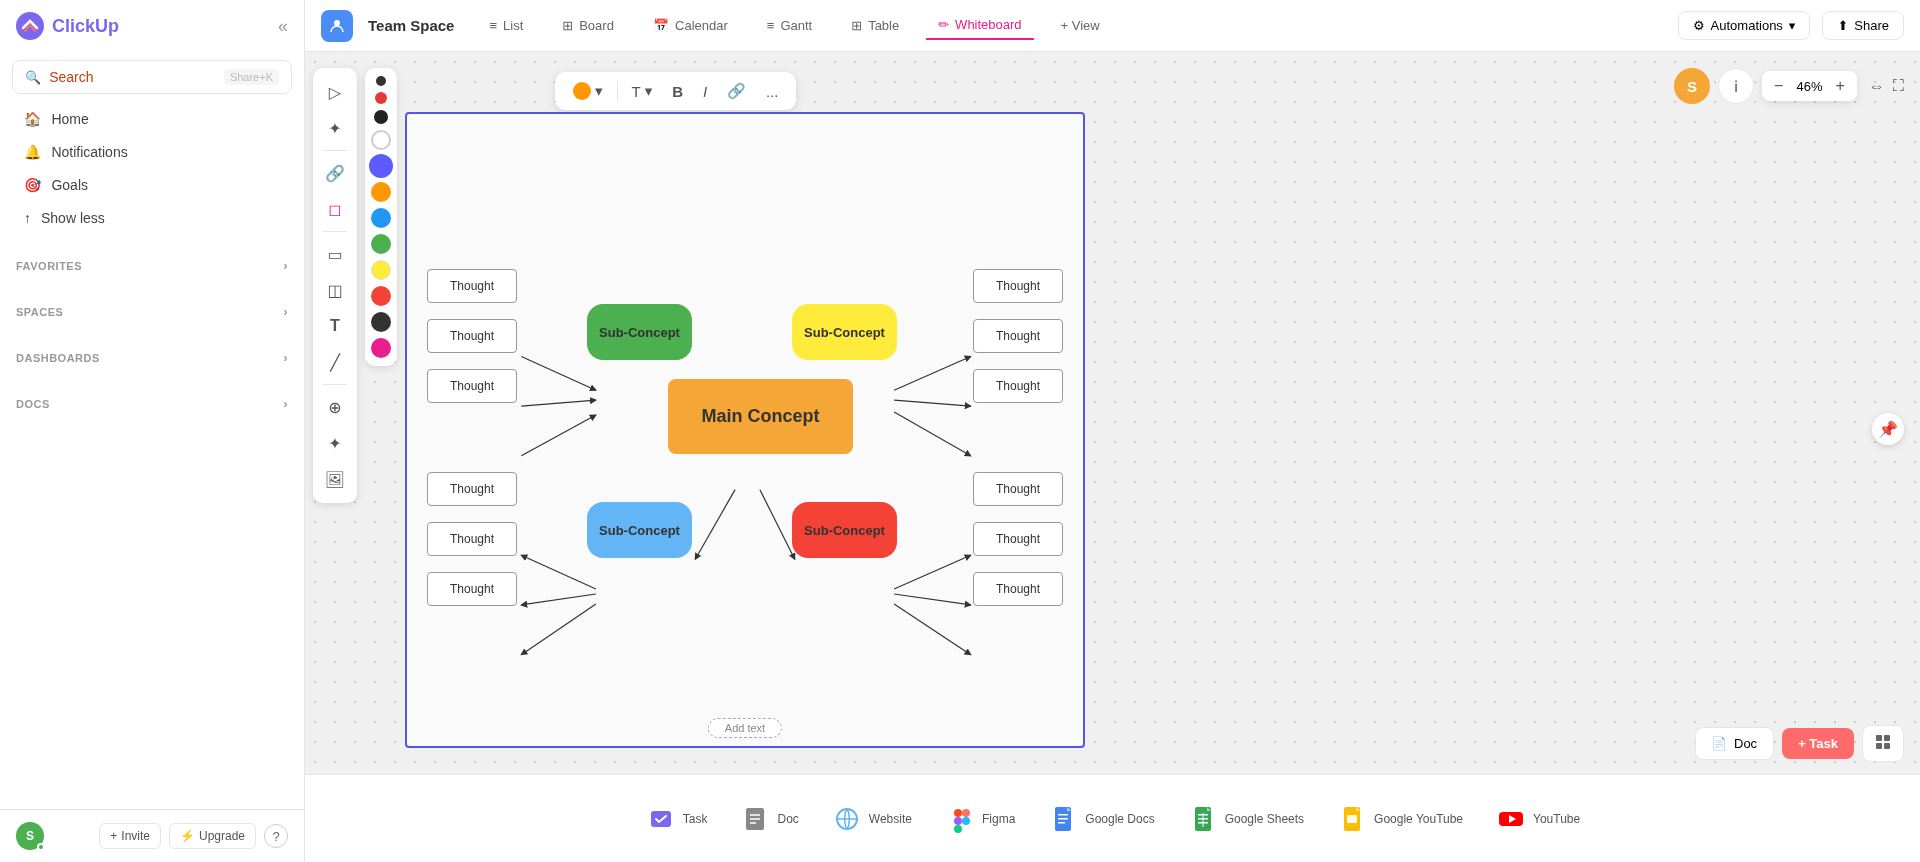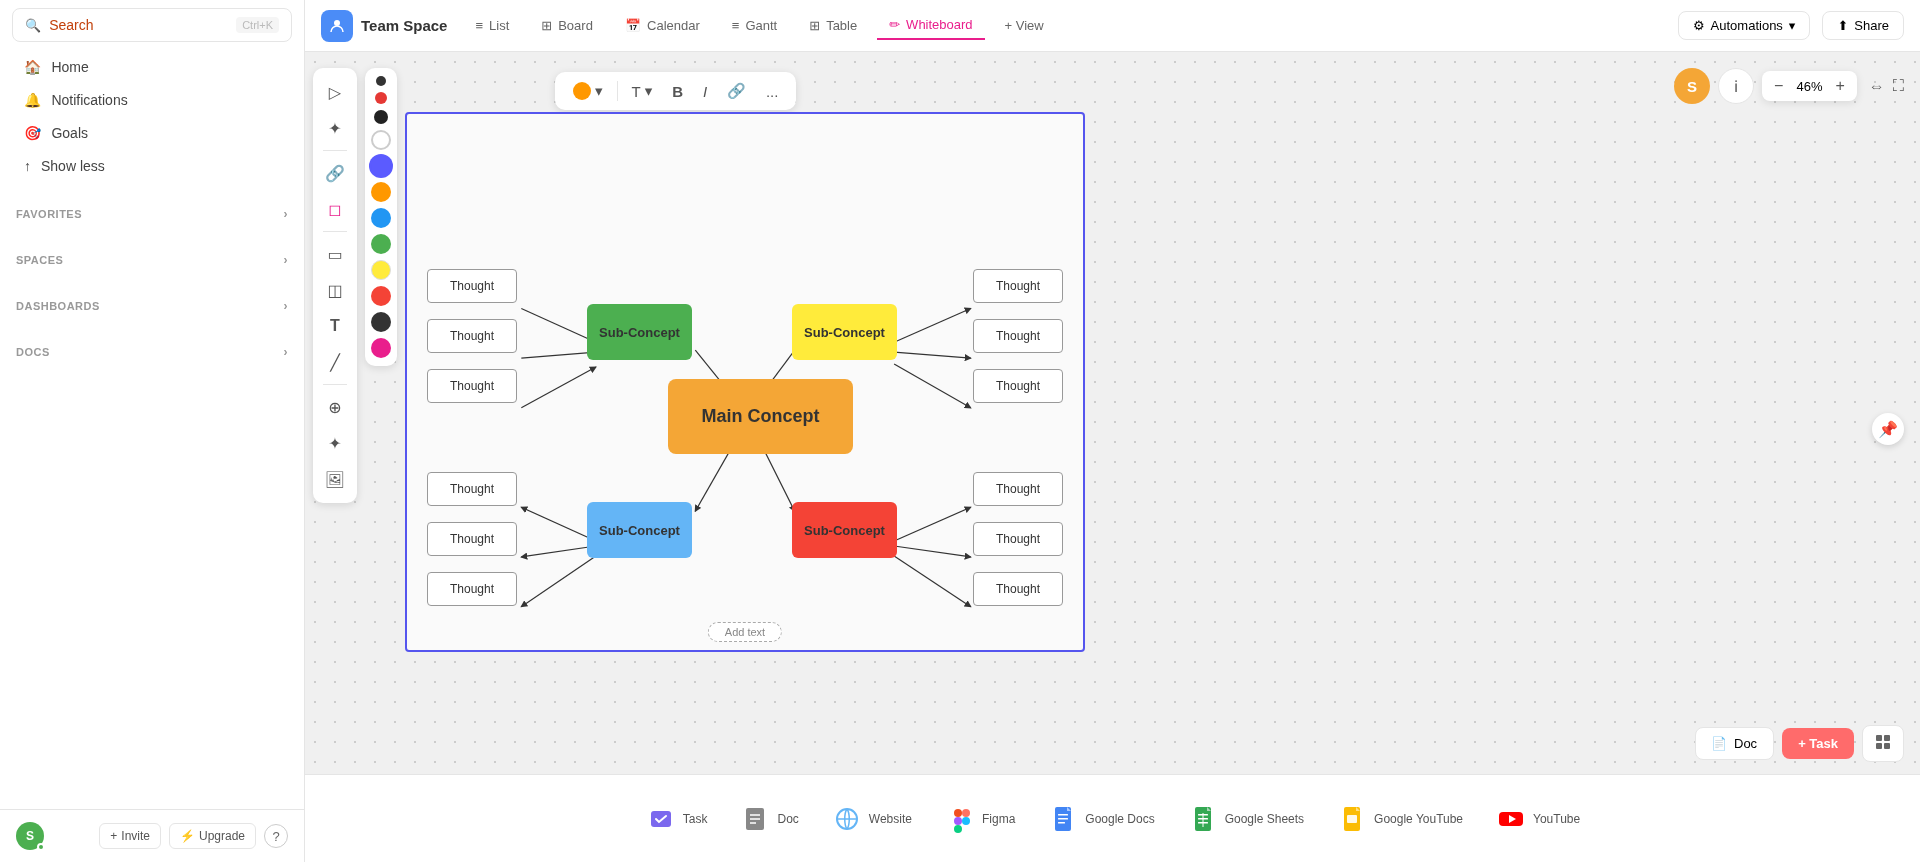--- a/index.html
+++ b/index.html
@@ -21,21 +21,21 @@
     #user-online-dot { width: 8px; height: 8px; background: #4caf50; border: 2px solid white; border-radius: 50%; position: absolute; bottom: -1px; right: -1px; }
     #sidebar-bottom-actions { margin-left: auto; display: flex; align-items: center; gap: 8px; }
     .sidebar-bottom-btn { background: none; border: 1px solid #e5e5e5; border-radius: 6px; padding: 5px 10px; font-size: 12px; cursor: pointer; color: #555; display: flex; align-items: center; gap: 4px; }
     .sidebar-bottom-btn.upgrade { background: none; }
     .help-btn { width: 24px; height: 24px; border-radius: 50%; border: 1px solid #ccc; background: none; cursor: pointer; font-size: 13px; color: #666; display: flex; align-items: center; justify-content: center; }
 
     
     #main { flex: 1; display: flex; flex-direction: column; height: 100%; background: #f5f5f5; }
 
     
-    #topbar { background: #fff; border-bottom: 1px solid #e5e5e5; display: flex; align-items: center; padding: 8px 16px; height: 52px; gap: 8px; flex-shrink: 0; }
+    #topbar { background: #fff; border-bottom: 1px solid #e5e5e5; display: flex; align-items: center; padding: 8px 16px; height: 52px; gap: 15px; flex-shrink: 0; }
     #space-icon { width: 32px; height: 32px; background: #4b8cf7; border-radius: 8px; display: flex; align-items: center; justify-content: center; }
     #team-space-label { font-weight: 600; font-size: 15px; color: #333; margin-right: 8px; }
     .tab { padding: 6px 12px; font-size: 13px; color: #666; cursor: pointer; display: flex; align-items: center; gap: 6px; border-radius: 6px; }
     .tab.active { color: #e91e8c; font-weight: 500; border-bottom: 2px solid #e91e8c; border-radius: 0; }
     #topbar-right { margin-left: auto; display: flex; align-items: center; gap: 12px; }
     #automations-btn { border: 1px solid #e5e5e5; border-radius: 8px; padding: 6px 14px; font-size: 13px; background: #fff; cursor: pointer; display: flex; align-items: center; gap: 6px; }
     #share-btn { border: 1px solid #e5e5e5; border-radius: 8px; padding: 6px 14px; font-size: 13px; background: #fff; cursor: pointer; display: flex; align-items: center; gap: 6px; }
 
     
     #canvas-area { flex: 1; position: relative; background: #f0f0f0; background-image: radial-gradient(circle, #ccc 1px, transparent 1px); background-size: 20px 20px; overflow: hidden; }
@@ -60,50 +60,61 @@
     #zoom-controls { position: absolute; top: 72px; right: 20px; display: flex; align-items: center; gap: 6px; }
     #zoom-bar { background: #fff; border-radius: 8px; padding: 6px 12px; box-shadow: 0 2px 8px rgba(0,0,0,0.1); display: flex; align-items: center; gap: 8px; font-size: 13px; }
     .zoom-btn { border: none; background: none; cursor: pointer; font-size: 16px; color: #555; }
     #user-btn { width: 36px; height: 36px; background: #f4a636; border-radius: 50%; display: flex; align-items: center; justify-content: center; color: white; font-weight: 700; font-size: 15px; cursor: pointer; }
     #info-btn { width: 36px; height: 36px; border: 1px solid #e5e5e5; border-radius: 50%; background: #fff; cursor: pointer; display: flex; align-items: center; justify-content: center; color: #555; font-size: 16px; }
     #fit-btn { border: none; background: none; cursor: pointer; font-size: 16px; color: #555; margin-left: 4px; }
     #fullscreen-btn { border: none; background: none; cursor: pointer; font-size: 16px; color: #555; }
     #pin-btn { position: absolute; right: 20px; top: 50%; background: #fff; border-radius: 50%; width: 32px; height: 32px; display: flex; align-items: center; justify-content: center; box-shadow: 0 2px 6px rgba(0,0,0,0.15); cursor: pointer; color: #555; }
 
     
-    #whiteboard-frame { position: absolute; top: 60px; left: 100px; width: 680px; height: 540px; border: 2px solid #5555ee; border-radius: 4px; background: #fafafa; overflow: hidden; }
+    #whiteboard-frame { position: absolute; top: 60px; left: 100px; width: 680px; height: 636px; border: 2px solid #5555ee; border-radius: 4px; background: #fafafa; overflow: hidden; }
 
     
     #mindmap-svg { position: absolute; top: 0; left: 0; width: 100%; height: 100%; pointer-events: none; }
 
     
     .thought-box { position: absolute; border: 1px solid #999; background: white; border-radius: 4px; display: flex; align-items: center; justify-content: center; font-size: 12px; color: #333; }
-    .sub-concept { position: absolute; border-radius: 6px; display: flex; align-items: center; justify-content: center; font-size: 13px; font-weight: 600; color: #333; }
+    .sub-concept { position: absolute; border-radius: 16px; display: flex; align-items: center; justify-content: center; font-size: 13px; font-weight: 600; color: #333; }
     #main-concept { position: absolute; background: #f4a636; border-radius: 8px; display: flex; align-items: center; justify-content: center; font-size: 18px; font-weight: 700; color: #333; }
 
     
     #add-text-btn { position: absolute; bottom: 8px; left: 50%; transform: translateX(-50%); border: 1px dashed #aaa; border-radius: 12px; padding: 3px 16px; font-size: 11px; color: #888; background: #fff; cursor: pointer; }
 
     
     #bottom-toolbar { background: #fff; border-top: 1px solid #e5e5e5; padding: 10px 20px; display: flex; align-items: center; gap: 32px; justify-content: center; flex-shrink: 0; height: 88px; }
     .bottom-tool { display: flex; align-items: center; gap: 6px; cursor: pointer; font-size: 12px; color: #555; }
     .bottom-icon { width: 32px; height: 32px; display: flex; align-items: center; justify-content: center; font-size: 24px; }
     #doc-btn { border: 1px solid #e5e5e5; border-radius: 8px; padding: 8px 16px; background: #fff; cursor: pointer; font-size: 13px; display: flex; align-items: center; gap: 6px; }
     #task-btn { background: #ff6b6b; border: none; border-radius: 8px; padding: 8px 16px; color: white; font-size: 13px; font-weight: 600; cursor: pointer; display: flex; align-items: center; gap: 6px; }
     #grid-btn { border: 1px solid #e5e5e5; border-radius: 8px; padding: 8px 12px; background: #fff; cursor: pointer; }
   </style>
 </head>
 <body>
 
 <div id="sidebar">
+  <div id="sidebar-header">
+    <div id="logo">
+      <svg id="logo-icon" viewBox="0 0 28 28" fill="none">
+        <circle cx="14" cy="14" r="14" fill="#7b68ee"></circle>
+        <path d="M7 16 L14 9 L21 16" stroke="white" stroke-width="2.5" fill="none" stroke-linecap="round"></path>
+        <path d="M9 19 L14 13 L19 19" stroke="#ff6b6b" stroke-width="2" fill="none" stroke-linecap="round"></path>
+      </svg>
+      <span>ClickUp</span>
+    </div>
+    <button id="sidebar-collapse">«</button>
+  </div>
 
   <div id="search-bar">
     <span>🔍</span>
     <span style="font-size:14px;color:#c2410c;">Search</span>
-    <span id="search-shortcut">Ctrl+K</span>
+    <span id="search-shortcut">Share+K</span>
   </div>
 
   <div>
     <div class="sidebar-nav-item">
       <span>🏠</span>
       <span>Home</span>
     </div>
     <div class="sidebar-nav-item">
       <span>🔔</span>
       <span>Notifications</span>

